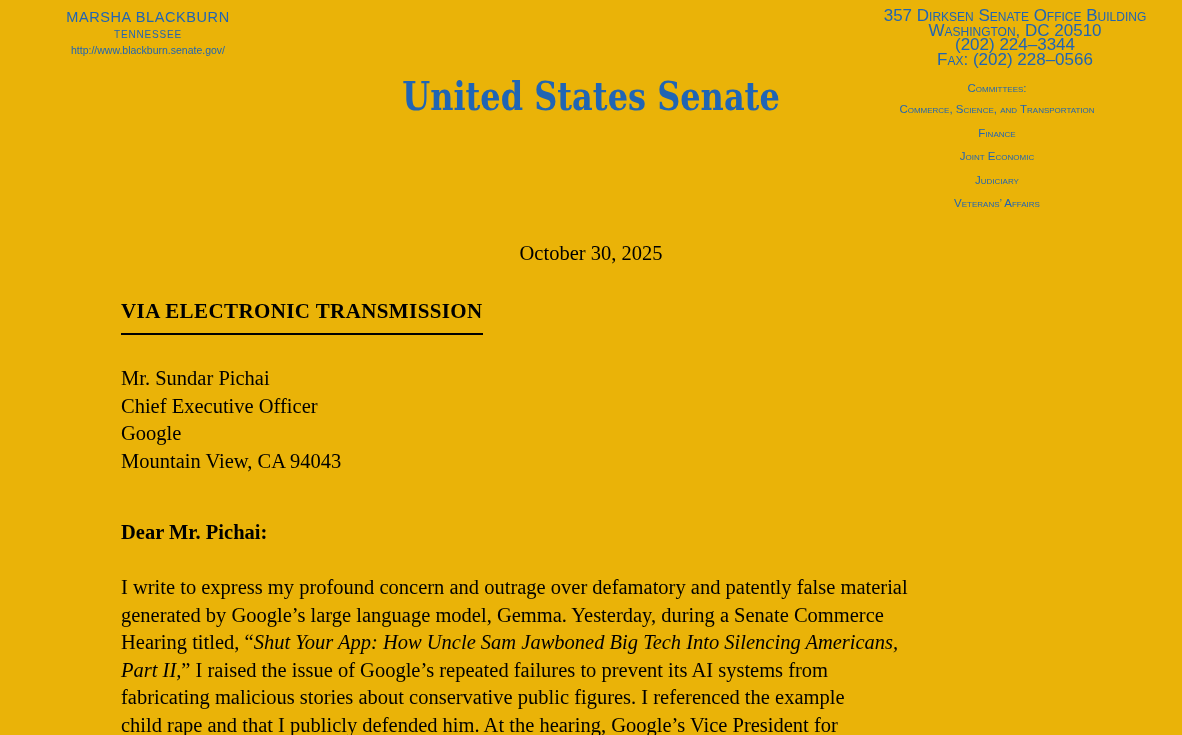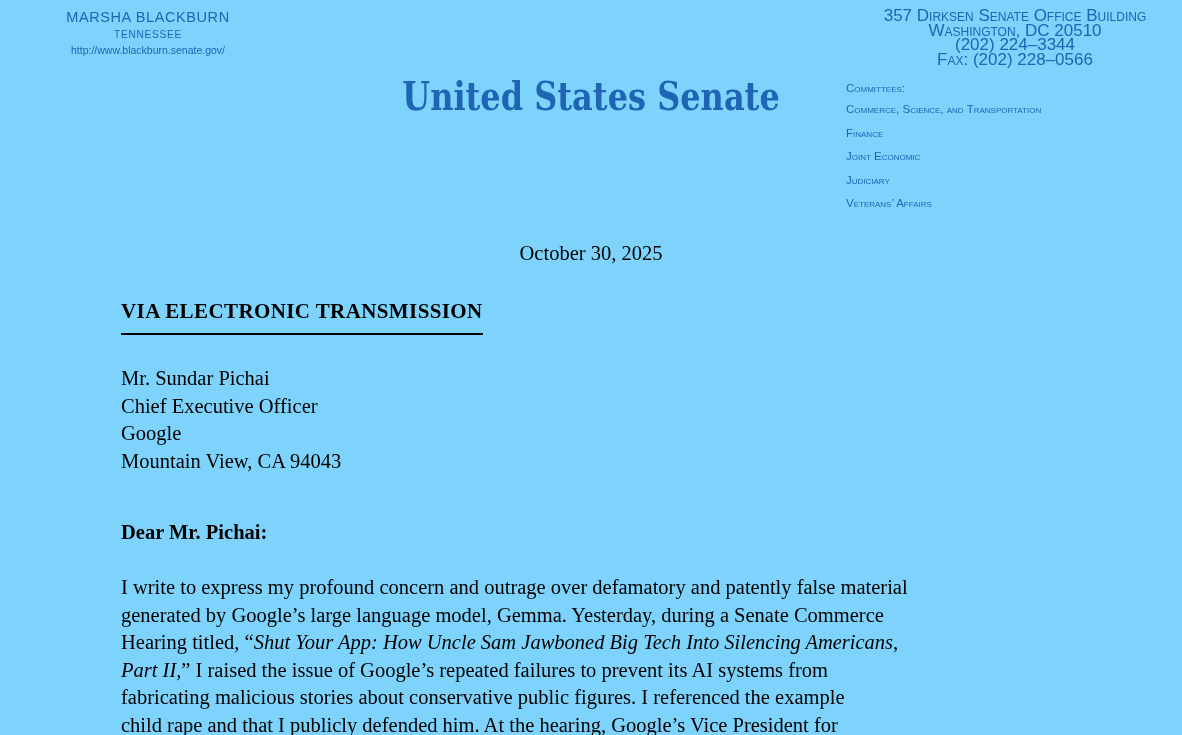--- a/index.html
+++ b/index.html
@@ -1,21 +1,21 @@
 <!DOCTYPE html>
 <html><head>
 <meta charset="utf-8">
 <style>
   * { margin: 0; padding: 0; box-sizing: border-box; }
   html, body { background: #ffffff; }
   .page {
     position: relative;
     width: 1182px;
     height: 735px;
-    background: #7dd3fc;
+    background: #eab308;
     overflow: hidden;
     font-family: "Liberation Serif", serif;
     color: #000000;
   }
   
   .lh { color: #2065b4; font-family: "Liberation Sans", sans-serif; }
   .lh-left {
     position: absolute;
     left: 28px; top: 9px;
     width: 240px;
@@ -43,21 +43,21 @@
     width: 294px;
     text-align: center;
     font-variant: small-caps;
     font-size: 17px;
     line-height: 14.6px;
   }
   .lh-committees {
     position: absolute;
     left: 846px; top: 82px;
     width: 302px;
-    text-align: left;
+    text-align: center;
     font-variant: small-caps;
     font-size: 11.5px;
   }
   .lh-committees .c-head { margin-bottom: 9px; }
   .lh-committees .c-item { margin-bottom: 10px; line-height: 13.5px; }
   
   .letter {
     position: absolute;
     left: 121px; top: 240px;
     width: 940px;

